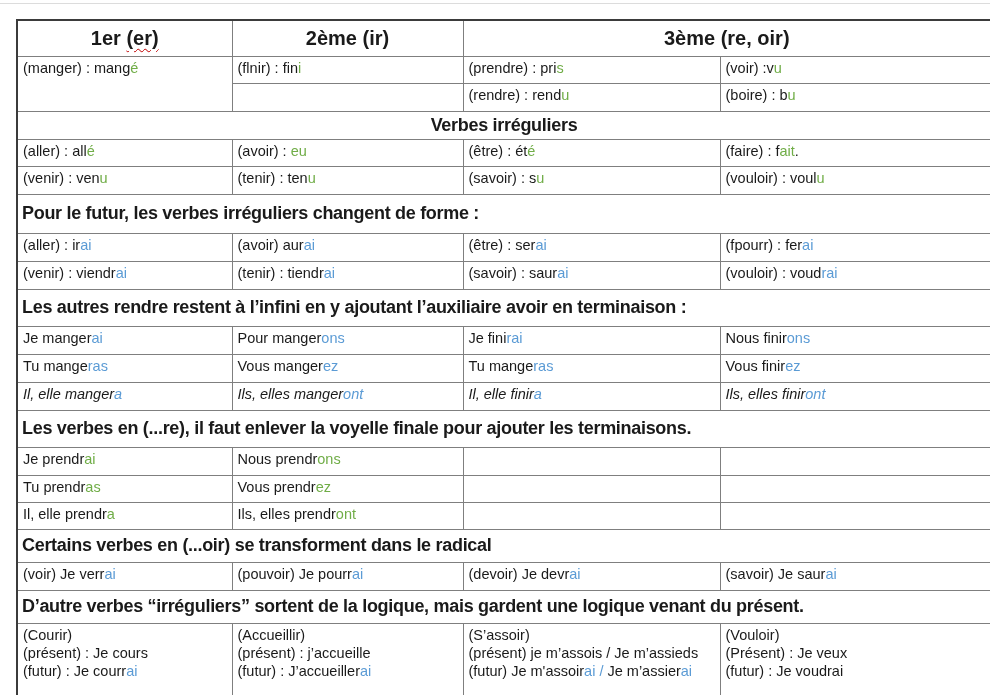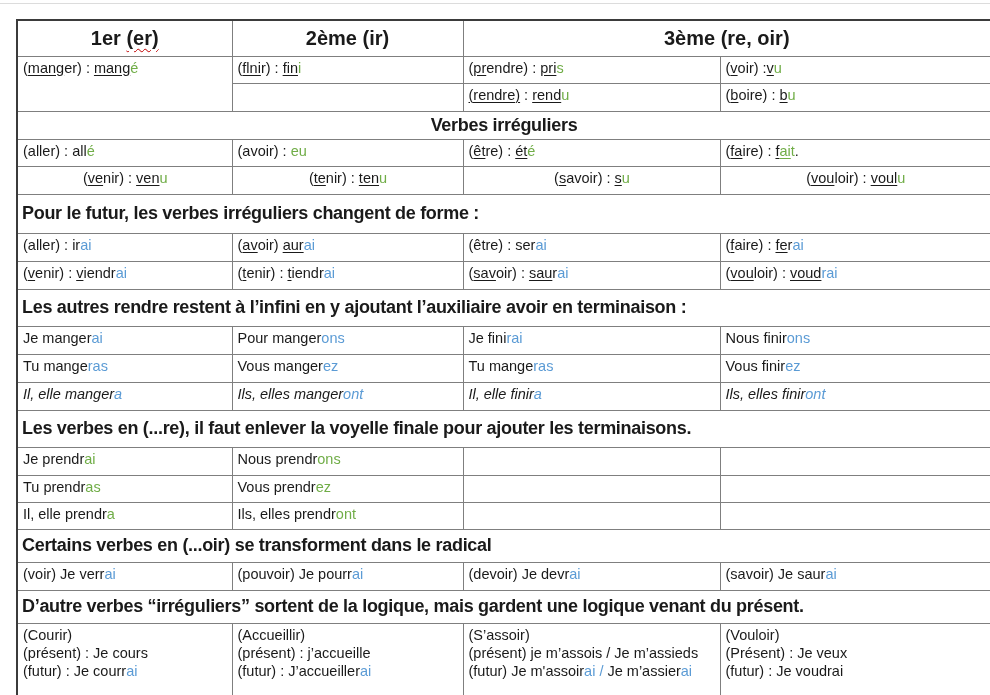--- a/index.html
+++ b/index.html
@@ -24,21 +24,21 @@
   tr.head td{
     font-weight:bold;font-size:20px;text-align:center;
     vertical-align:middle;padding:0 2px;
   }
   tr.secrow td{
     font-weight:bold;font-size:18px;letter-spacing:-0.3px;
     vertical-align:middle;padding:1px 4px;
   }
   td.center{text-align:center;}
   .ln{white-space:pre;}
-  .ul{text-decoration:underline;text-decoration-thickness:1px;text-underline-offset:2px;}
+  .ul{text-decoration-thickness:1px;text-underline-offset:2px;}
   .grn{color:#70AD47;}
   .blu{color:#5B9BD5;}
   .wvy{text-decoration:underline wavy #C00000;text-decoration-thickness:1px;text-underline-offset:3px;}
 </style>
 </head>
 <body>
 
 <div class="topline"></div>
 
 <table class="conj">
@@ -95,21 +95,21 @@
         <td>
           <div class="ln"><span>(avoir) : </span><span class="grn">eu</span></div>
         </td>
         <td>
           <div class="ln"><span>(</span><span class="ul">êt</span><span>re) : </span><span class="ul">ét</span><span class="grn">é</span></div>
         </td>
         <td>
           <div class="ln"><span>(</span><span class="ul">fa</span><span>ire) : </span><span class="ul">f</span><span class="grn ul">ai</span><span class="grn">t</span><span>.</span></div>
         </td>
       </tr>
-      <tr style="height: 28px; text-align: center;">
+      <tr style="height: 28px;">
         <td>
           <div class="ln"><span>(</span><span class="ul">ve</span><span>nir) : </span><span class="ul">ven</span><span class="grn">u</span></div>
         </td>
         <td>
           <div class="ln"><span>(</span><span class="ul">te</span><span>nir) : </span><span class="ul">ten</span><span class="grn">u</span></div>
         </td>
         <td>
           <div class="ln"><span>(</span><span class="ul">s</span><span>avoir) : </span><span class="ul">s</span><span class="grn">u</span></div>
         </td>
         <td>
@@ -125,21 +125,21 @@
         <td>
           <div class="ln"><span>(aller) : ir</span><span class="blu">ai</span></div>
         </td>
         <td>
           <div class="ln"><span>(</span><span class="ul">av</span><span>oir) </span><span class="ul">aur</span><span class="blu">ai</span></div>
         </td>
         <td>
           <div class="ln"><span>(être) : ser</span><span class="blu">ai</span></div>
         </td>
         <td>
-          <div class="ln"><span>(</span><span class="ul">f</span><span>aire) : </span><span class="ul">fe</span><span>r</span><span class="blu">ai</span></div>
+          <div class="ln"><span>(</span><span class="ul">f</span><span>pourr) : </span><span class="ul">fe</span><span>r</span><span class="blu">ai</span></div>
         </td>
       </tr>
       <tr style="height: 28px;">
         <td>
           <div class="ln"><span>(</span><span class="ul">v</span><span>enir) : </span><span class="ul">v</span><span>iendr</span><span class="blu">ai</span></div>
         </td>
         <td>
           <div class="ln"><span>(</span><span class="ul">t</span><span>enir) : </span><span class="ul">t</span><span>iendr</span><span class="blu">ai</span></div>
         </td>
         <td>

